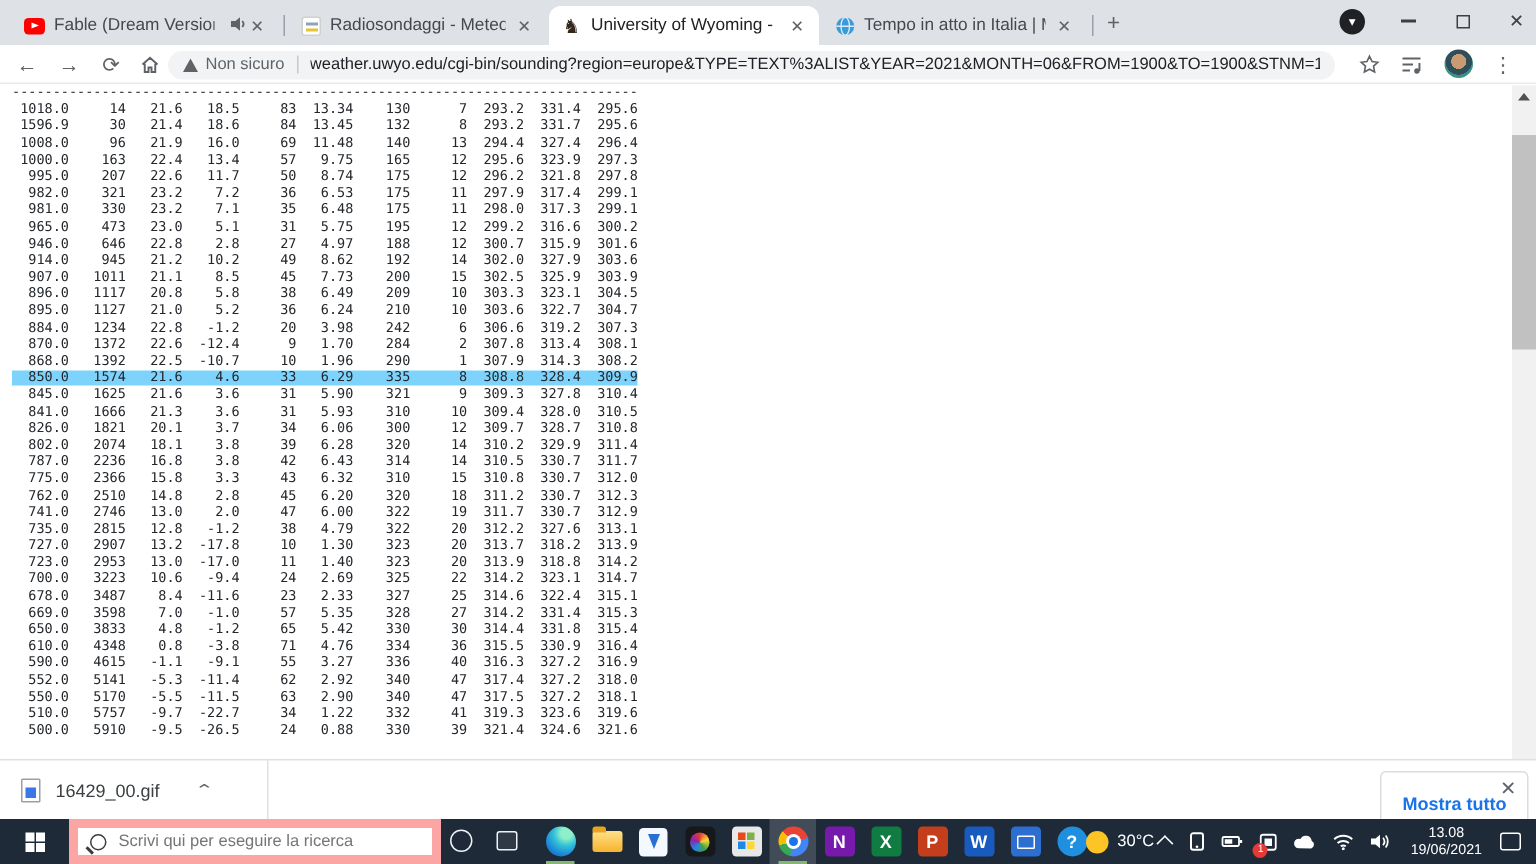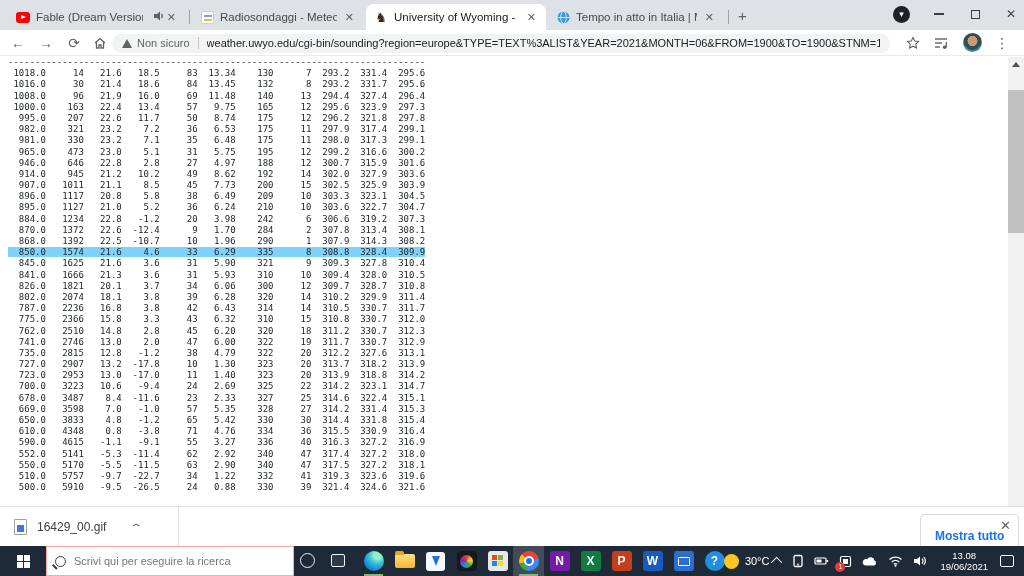--- a/index.html
+++ b/index.html
@@ -75,21 +75,21 @@
              border-radius:4px; background:#fff; color:#1a73e8; font-size:12px; font-weight:bold;
              display:flex; align-items:center; }
   .dlclose { position:absolute; left:1000px; top:11px; color:#5f6368; font-size:13px; }
 
   
   .taskbar { position:absolute; left:0; top:546px; width:1024px; height:30px; background:#1e2a38; }
   .startbtn { position:absolute; left:0; top:0; width:46px; height:30px; display:flex; align-items:center; justify-content:center; }
   .winlogo { width:13px; height:13px; display:grid; grid-template-columns:6px 6px; grid-template-rows:6px 6px; gap:1px; }
   .winlogo div { background:#fff; }
   .searchbox { position:absolute; left:46px; top:0; width:248px; height:30px; background:#fff;
-               display:flex; align-items:center; padding:0 8px; border:1px solid #fca5a5; }
+               display:flex; align-items:center; padding:0 8px; border:6px solid #fca5a5; }
   .searchbox input { border:none; outline:none; font-size:11px; color:#3b3b3b; width:200px;
                      font-family:"Liberation Sans", sans-serif; background:transparent; }
   .mag { width:11px; height:11px; border:1.5px solid #3b3b3b; border-radius:50%; position:relative; margin-right:8px; flex:none; }
   .mag::after { content:""; position:absolute; left:-4px; top:9px; width:6px; height:1.5px; background:#3b3b3b; transform:rotate(45deg); }
   .cortana { position:absolute; left:300px; top:7px; width:15px; height:15px; border:1.6px solid #eef3f7; border-radius:50%; }
   .taskview { position:absolute; left:331px; top:8px; width:14px; height:13px; border:1.4px solid #eef3f7; border-radius:2px; background:rgba(255,255,255,.08); }
   .apps { position:absolute; left:358px; top:0; display:flex; }
   .app { width:31px; height:30px; display:flex; align-items:center; justify-content:center; position:relative; }
   .app.running::after { content:""; position:absolute; bottom:0; left:6px; right:6px; height:2px; background:#87b573; }
   .app.activewin { background:rgba(255,255,255,.16); }
@@ -222,21 +222,21 @@
       </svg>
   </div>
   <div class="avatar"></div>
   <div class="navbtn" style="left:992px;">⋮</div>
 </div>
 
 <div class="content">
   <div class="sounding">
       <div class="ln"><span>-----------------------------------------------------------------------------</span></div>
       <div class="ln"><span> 1018.0     14   21.6   18.5     83  13.34    130      7  293.2  331.4  295.6</span></div>
-      <div class="ln"><span> 1016.0     30   21.4   18.6     84  13.45    132      8  293.2  331.7  295.6</span></div>
+      <div class="ln"><span> 1596.9     30   21.4   18.6     84  13.45    132      8  293.2  331.7  295.6</span></div>
       <div class="ln"><span> 1008.0     96   21.9   16.0     69  11.48    140     13  294.4  327.4  296.4</span></div>
       <div class="ln"><span> 1000.0    163   22.4   13.4     57   9.75    165     12  295.6  323.9  297.3</span></div>
       <div class="ln"><span>  995.0    207   22.6   11.7     50   8.74    175     12  296.2  321.8  297.8</span></div>
       <div class="ln"><span>  982.0    321   23.2    7.2     36   6.53    175     11  297.9  317.4  299.1</span></div>
       <div class="ln"><span>  981.0    330   23.2    7.1     35   6.48    175     11  298.0  317.3  299.1</span></div>
       <div class="ln"><span>  965.0    473   23.0    5.1     31   5.75    195     12  299.2  316.6  300.2</span></div>
       <div class="ln"><span>  946.0    646   22.8    2.8     27   4.97    188     12  300.7  315.9  301.6</span></div>
       <div class="ln"><span>  914.0    945   21.2   10.2     49   8.62    192     14  302.0  327.9  303.6</span></div>
       <div class="ln"><span>  907.0   1011   21.1    8.5     45   7.73    200     15  302.5  325.9  303.9</span></div>
       <div class="ln"><span>  896.0   1117   20.8    5.8     38   6.49    209     10  303.3  323.1  304.5</span></div>

